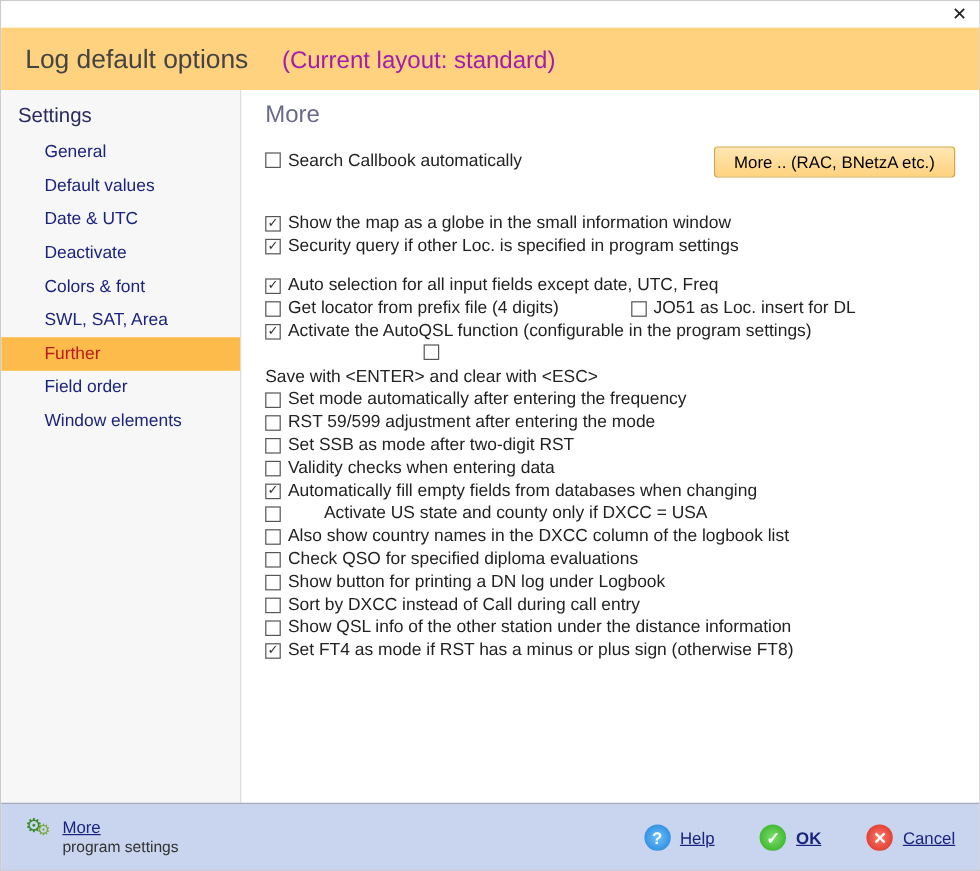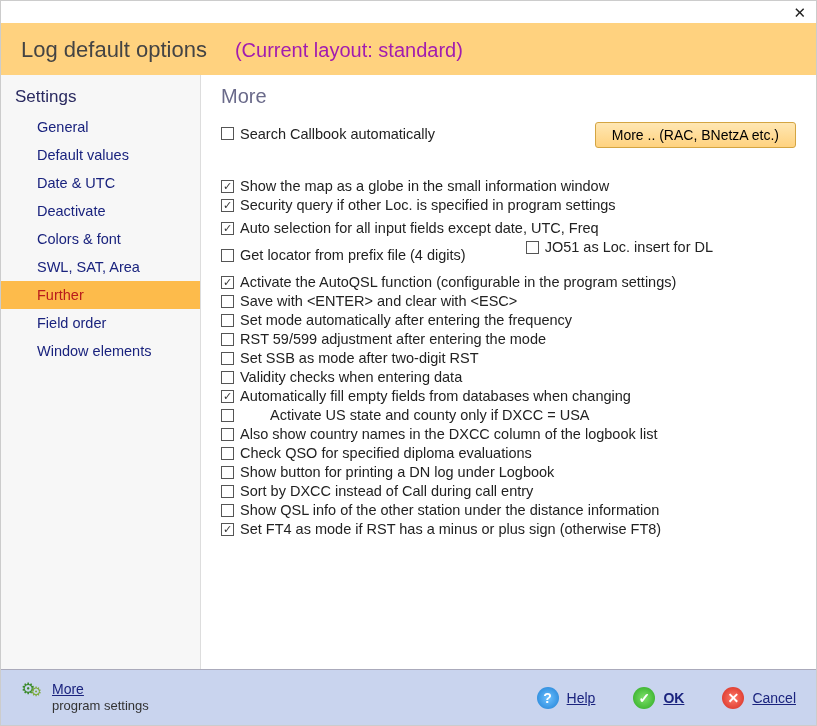--- a/index.html
+++ b/index.html
@@ -217,49 +217,49 @@
       </div>
 
       <div class="options-block" id="options">
           <div class="chk-row">
             <label class="chk-row" style="margin-bottom: 0px;">
               <span class="chk checked"></span>
               <span>Show the map as a globe in the small information window</span>
             </label>
           </div>
           <div class="chk-row">
-            <label class="chk-row" style="margin-bottom: 4px;">
+            <label class="chk-row" style="margin-bottom: 14px;">
               <span class="chk checked"></span>
               <span>Security query if other Loc. is specified in program settings</span>
             </label>
           </div>
           <div class="chk-row">
             <label class="chk-row" style="margin-bottom: 0px;">
               <span class="chk checked"></span>
               <span>Auto selection for all input fields except date, UTC, Freq</span>
             </label>
           </div>
           <div class="chk-row pair">
             <label class="chk-row" style="margin-bottom: 0px;">
               <span class="chk"></span>
               <span>Get locator from prefix file (4 digits)</span>
             </label>
-            <label class="chk-row" style="margin-bottom: 16px;">
+            <label class="chk-row" style="margin-bottom: 0px;">
               <span class="chk"></span>
               <span>JO51 as Loc. insert for DL</span>
             </label>
           </div>
           <div class="chk-row">
             <label class="chk-row" style="margin-bottom: 0px;">
               <span class="chk checked"></span>
               <span>Activate the AutoQSL function (configurable in the program settings)</span>
             </label>
           </div>
           <div class="chk-row">
-            <label class="chk-row" style="margin-bottom: 0px;">
+            <label class="chk-row" style="margin-bottom: 0px; flex-direction: column;">
               <span class="chk"></span>
               <span>Save with &lt;ENTER&gt; and clear with &lt;ESC&gt;</span>
             </label>
           </div>
           <div class="chk-row">
             <label class="chk-row" style="margin-bottom: 0px;">
               <span class="chk"></span>
               <span>Set mode automatically after entering the frequency</span>
             </label>
           </div>

